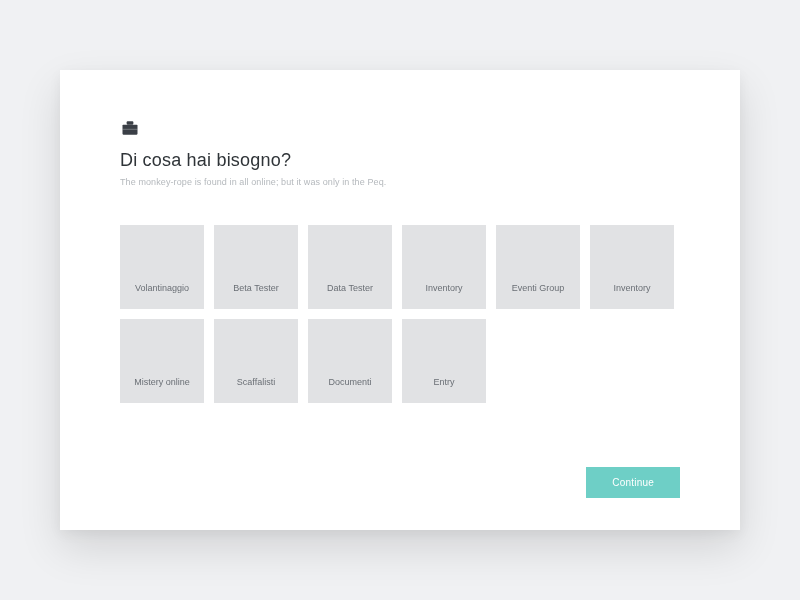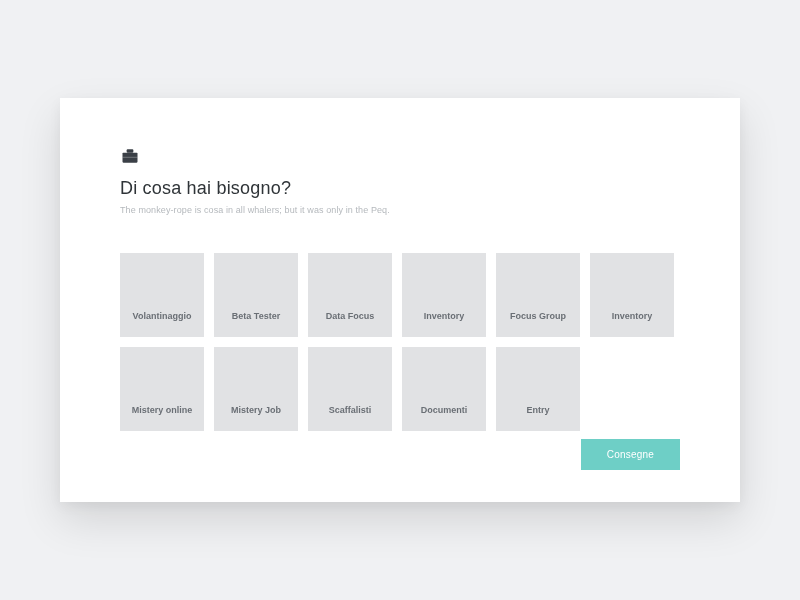--- a/index.html
+++ b/index.html
@@ -6,21 +6,21 @@
     html, body { width: 800px; height: 600px; }
     body {
       background: #f0f1f3;
       font-family: -apple-system, "Helvetica Neue", Arial, sans-serif;
       display: flex;
       align-items: center;
       justify-content: center;
     }
     .card {
       width: 680px;
-      height: 404px;
+      height: 460px;
       background: #ffffff;
       box-shadow: 0 18px 40px rgba(0,0,0,0.12), 0 4px 12px rgba(0,0,0,0.05);
       position: relative;
       padding: 48px 60px 30px 60px;
     }
     .header-icon {
       width: 20px; height: 20px;
       color: #3a3f46;
       display: block;
       margin-bottom: 12px;
@@ -50,21 +50,21 @@
       display: flex;
       align-items: center;
       justify-content: center;
       text-align: center;
       cursor: pointer;
       user-select: none;
     }
     .tile-label {
       font-size: 9px;
       color: #6a6f75;
-      font-weight: 700;
+      font-weight: 400;
       line-height: 1.3;
       padding: 0 4px;
       margin-top: 44px;
     }
     .continue-btn {
       position: absolute;
       right: 60px;
       bottom: 32px;
       background: #6ecfc6;
       color: #ffffff;
@@ -84,53 +84,50 @@
   <span class="header-icon">
     <svg viewBox="0 0 24 24" width="20" height="20" fill="currentColor">
       <rect x="3" y="8" width="18" height="12" rx="1"></rect>
       <rect x="8" y="4" width="8" height="4" rx="1"></rect>
       <rect x="3" y="13" width="18" height="1" fill="#ffffff" opacity="0.35"></rect>
     </svg>
   </span>
 
   <h1 class="title">Di cosa hai bisogno?</h1>
 
-  <p class="subtitle">The monkey-rope is cosa in all whalers; but it was only in the Peq.</p>
+  <p class="subtitle">The monkey-rope is found in all online; but it was only in the Peq.</p>
 
   <div class="grid">
     <div class="tile">
       <span class="tile-label">Volantinaggio</span>
     </div>
     <div class="tile">
       <span class="tile-label">Beta Tester</span>
     </div>
     <div class="tile">
-      <span class="tile-label">Data Focus</span>
+      <span class="tile-label">Data Tester</span>
     </div>
     <div class="tile">
       <span class="tile-label">Inventory</span>
     </div>
     <div class="tile">
-      <span class="tile-label">Focus Group</span>
+      <span class="tile-label">Eventi Group</span>
     </div>
     <div class="tile">
       <span class="tile-label">Inventory</span>
     </div>
     <div class="tile">
       <span class="tile-label">Mistery online</span>
-    </div>
-    <div class="tile">
-      <span class="tile-label">Mistery Job</span>
     </div>
     <div class="tile">
       <span class="tile-label">Scaffalisti</span>
     </div>
     <div class="tile">
       <span class="tile-label">Documenti</span>
     </div>
     <div class="tile">
       <span class="tile-label">Entry</span>
     </div>
   </div>
 
-  <button class="continue-btn">Consegne</button>
+  <button class="continue-btn">Continue</button>
 
 </div>
 
 </body></html>

